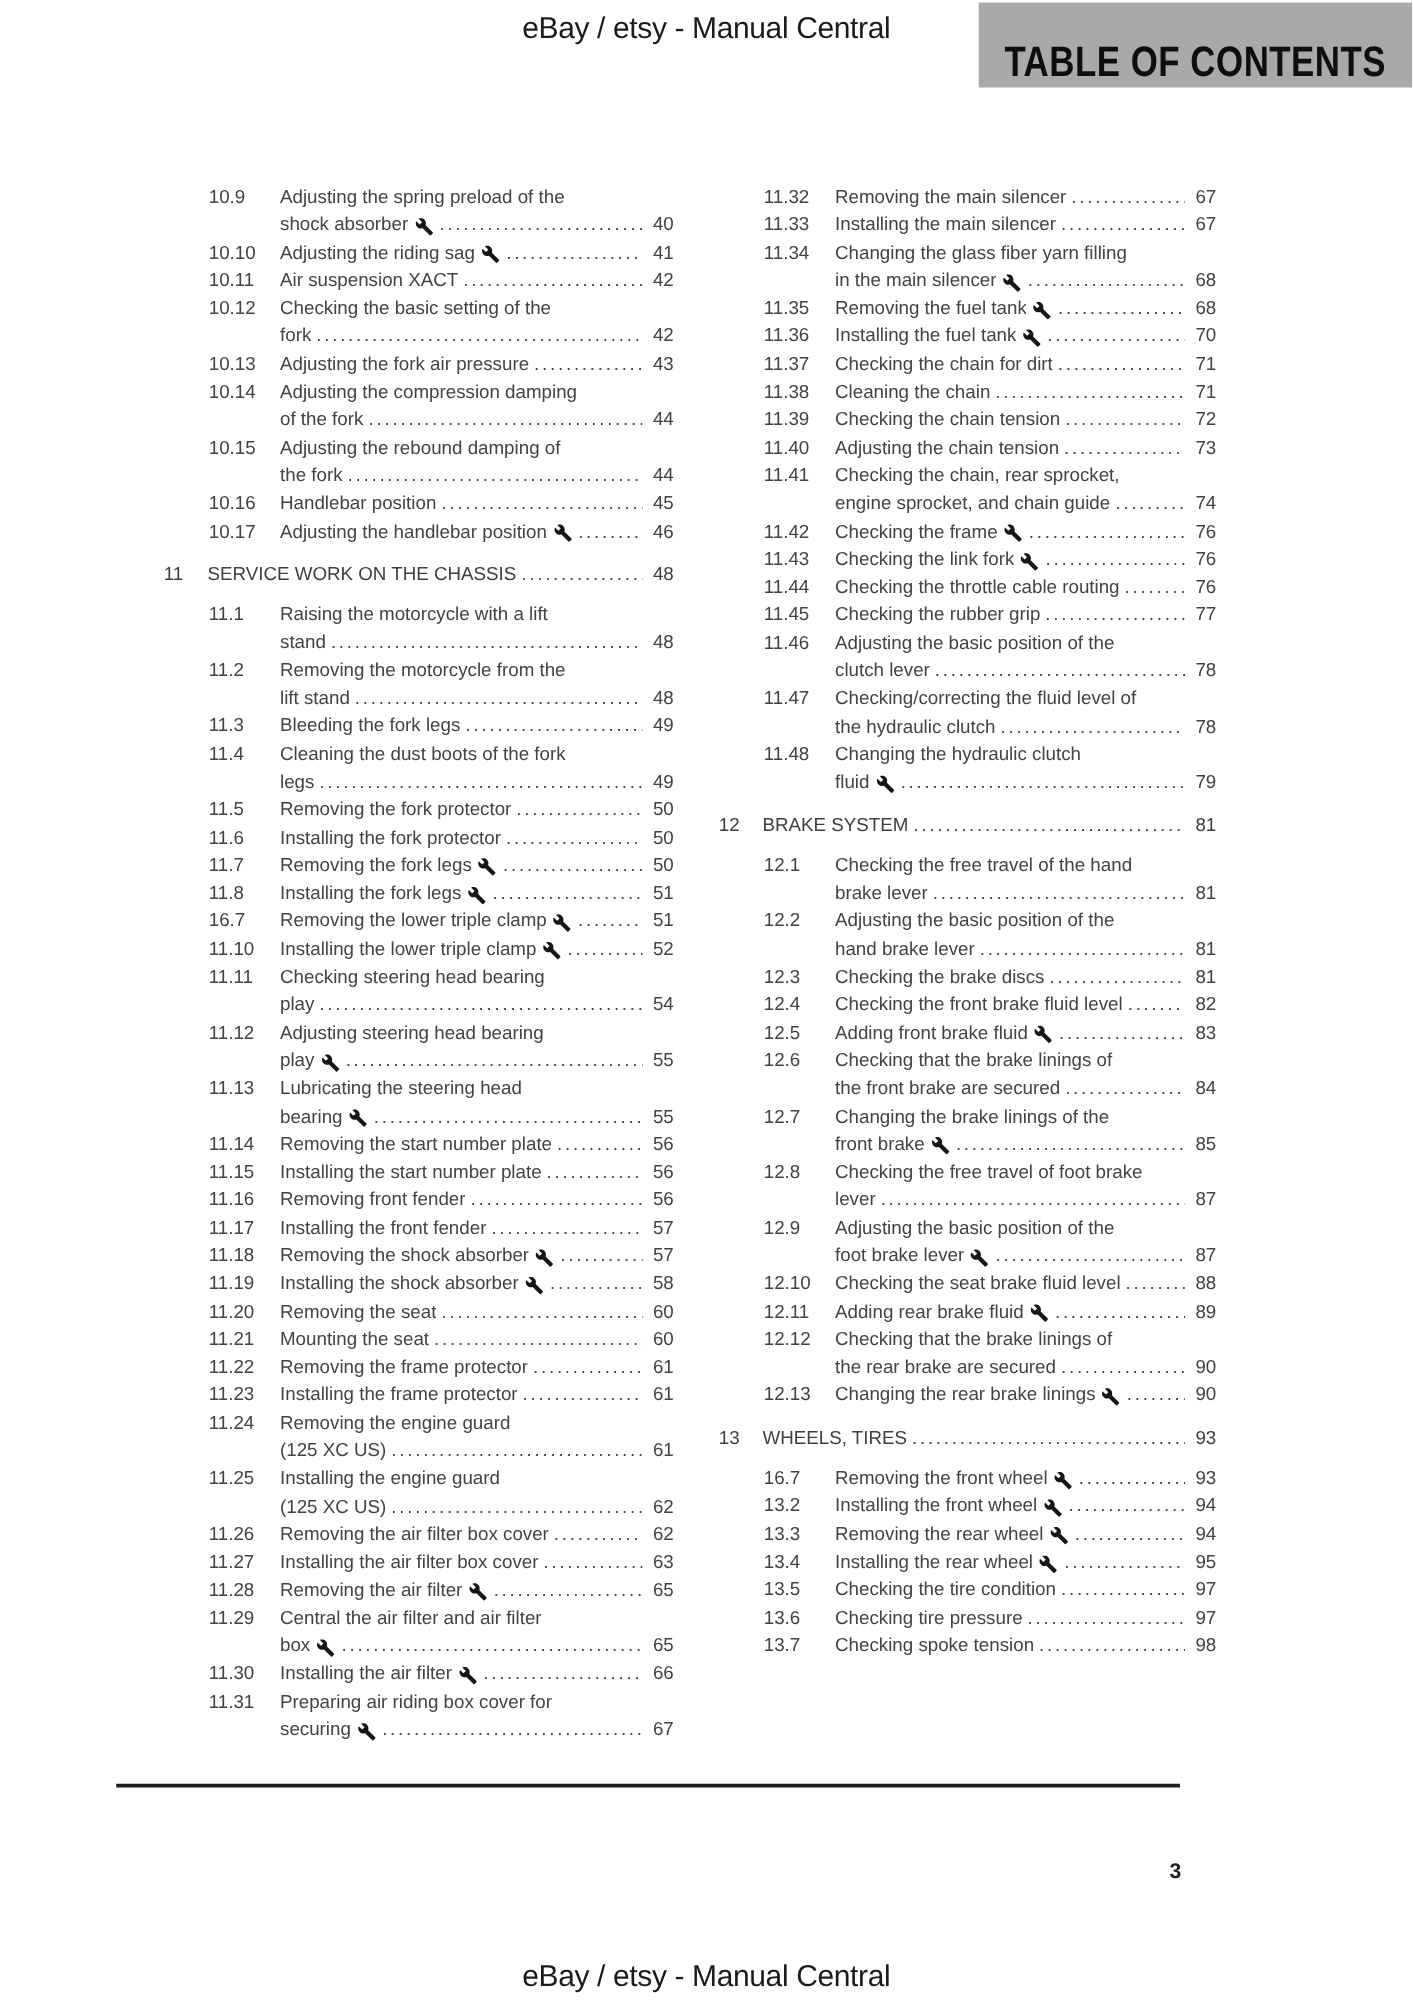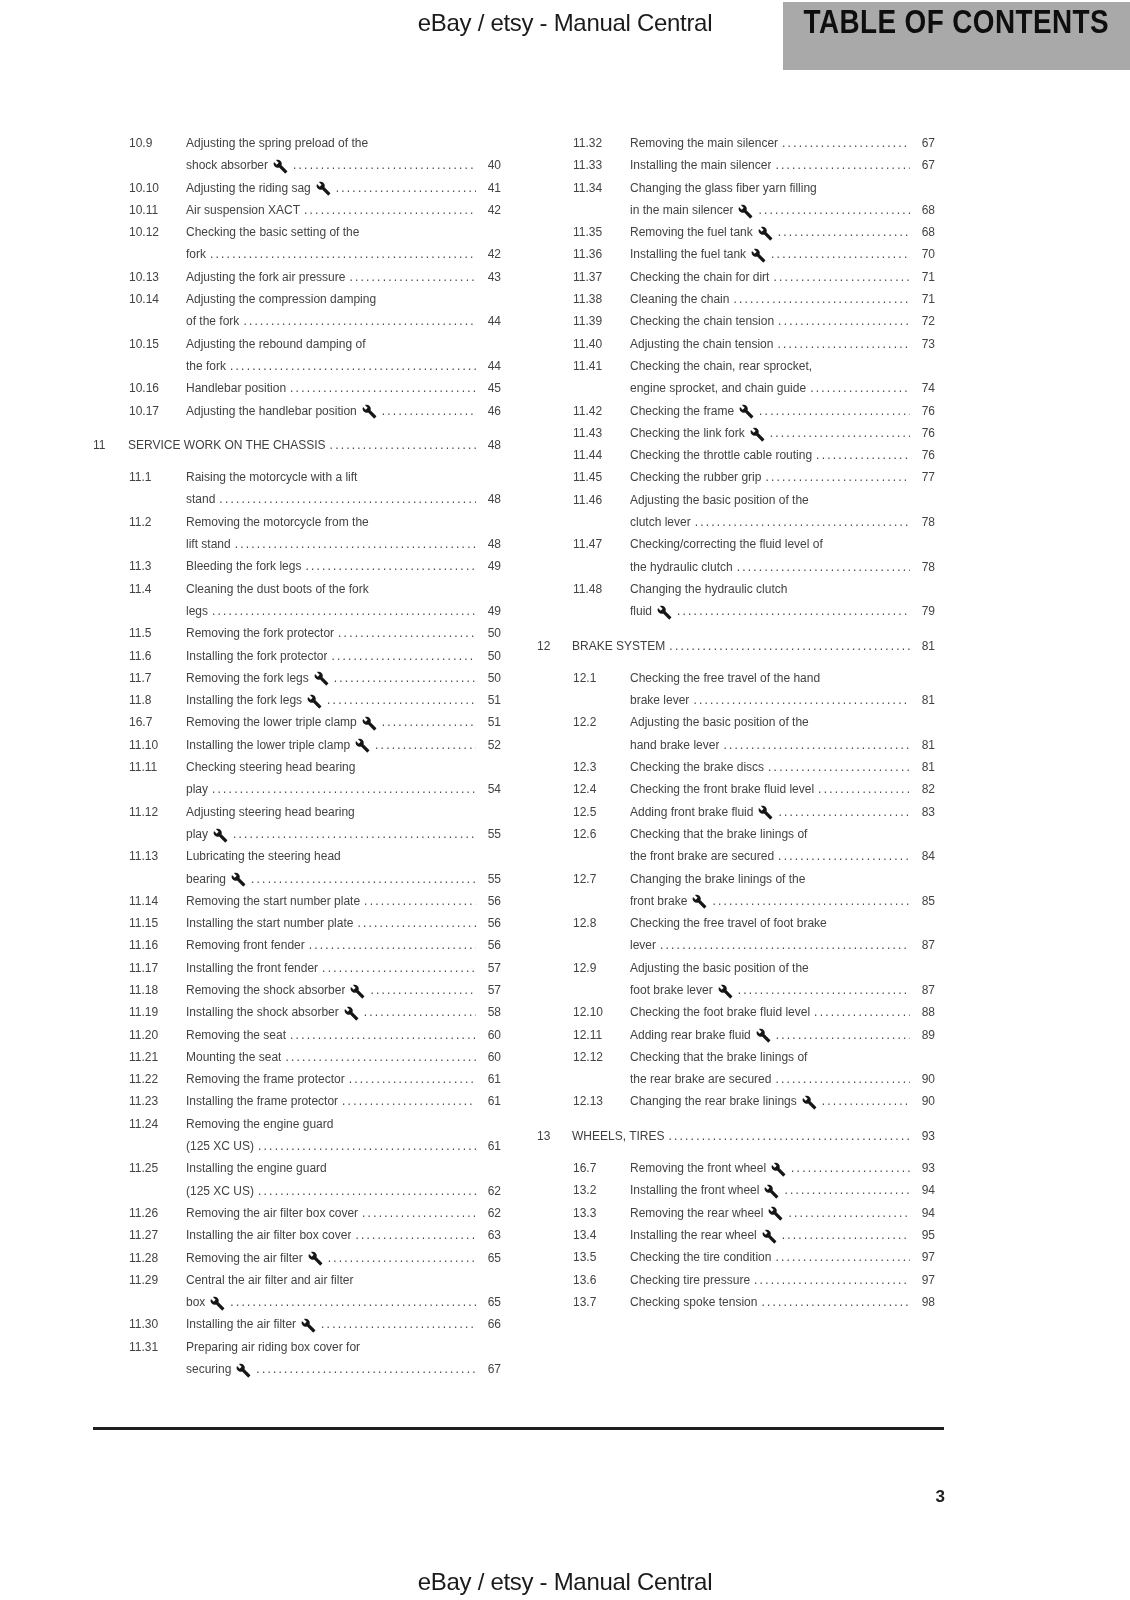--- a/index.html
+++ b/index.html
@@ -6,27 +6,27 @@
   .page {
     position:relative; width:1130px; height:1600px; background:#ffffff;
     font-family:"Liberation Sans", sans-serif; color:#434343; overflow:hidden;
   }
   .header-title {
     position:absolute; top:9px; left:0; width:1130px; text-align:center;
     font-size:24px; color:#1b1b1b; letter-spacing:-0.3px;
   }
   .toc-box {
     position:absolute; top:2px; left:783px; width:347px; height:68px;
-    background:#a9a9a9; display:flex; align-items:flex-start; justify-content:center;
+    background:#a9a9a9; display:flex; align-items:flex-end; justify-content:center;
   }
   .toc-box-label {
     font-size:34px; font-weight:bold; color:#0e0e0e; white-space:nowrap;
     transform:scaleX(0.82); transform-origin:center; letter-spacing:0.5px;
   }
-  .col { position:absolute; top:132px; font-size:12px; line-height:22.3px; }
+  .col { position:absolute; top:147px; font-size:15px; line-height:22.3px;margin-left:38px; }
   .col-left  { left:93px;  width:408px; }
   .col-right { left:537px; width:398px; }
 
   .entry { display:flex; align-items:flex-start; }
   .entry.sub { padding-left:36px; }
   .entry.sub .num { flex:0 0 57px; }
   .entry.section { margin:12px 0 10px; color:#3f3f3f; }
   .entry.section .num { flex:0 0 35px; }
   .num { white-space:nowrap; }
   .body { flex:1; min-width:0; }
@@ -890,21 +890,21 @@
             </span>
             <span class="leader">..........................................................................................</span>
             <span class="page-num">87</span>
           </div>
         </div>
       </div>
       <div class="entry sub">
         <div class="num">12.10</div>
         <div class="body">
           <div class="tline last">
-            <span class="ttext">Checking the foot brake fluid level</span>
+            <span class="ttext">Checking the seat brake fluid level</span>
             <span class="leader">..........................................................................................</span>
             <span class="page-num">88</span>
           </div>
         </div>
       </div>
       <div class="entry sub">
         <div class="num">12.11</div>
         <div class="body">
           <div class="tline last">
             <span class="ttext">Adding rear brake fluid</span>

